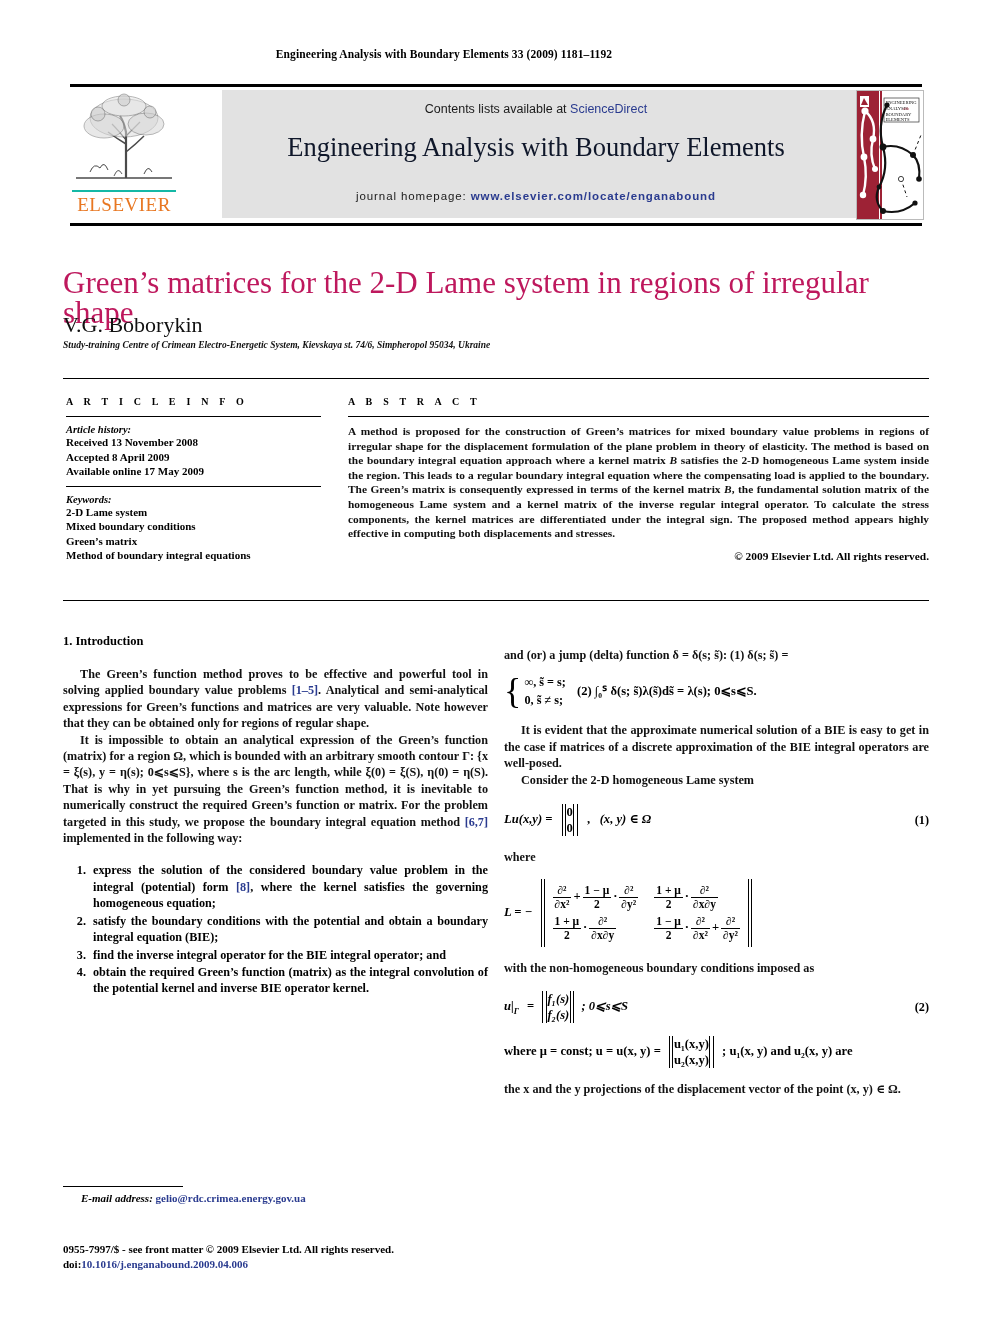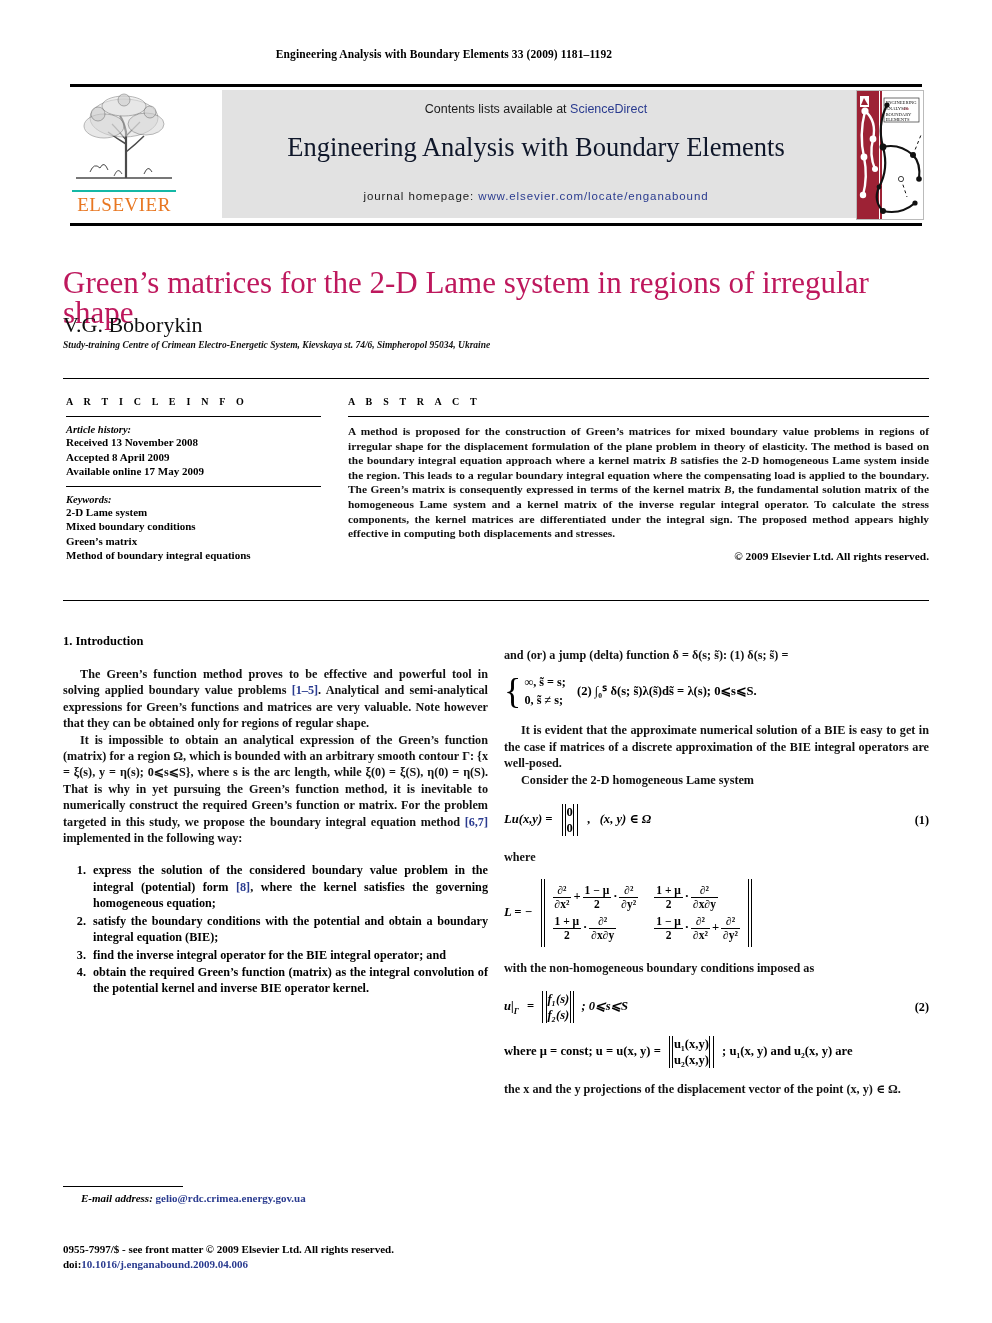--- a/index.html
+++ b/index.html
@@ -97,21 +97,21 @@
   .banner-homepage {
     position: absolute;
     left: 0; top: 100px;
     width: 628px;
     text-align: center;
     font-family: "Liberation Sans", sans-serif;
     font-size: 11.5px;
     letter-spacing: 0.9px;
     color: #1a1a1a;
   }
-  .banner-homepage a { color: #2a3b8f; text-decoration: none; }
+  .banner-homepage a { color: #2a3b8f; text-decoration: none; font-weight: bold; }
 
   .cover {
     position: absolute;
     left: 786px; top: 3px;
     width: 66px; height: 128px;
     background: #ffffff;
     border: 1px solid #bbb;
     overflow: hidden;
   }
 

